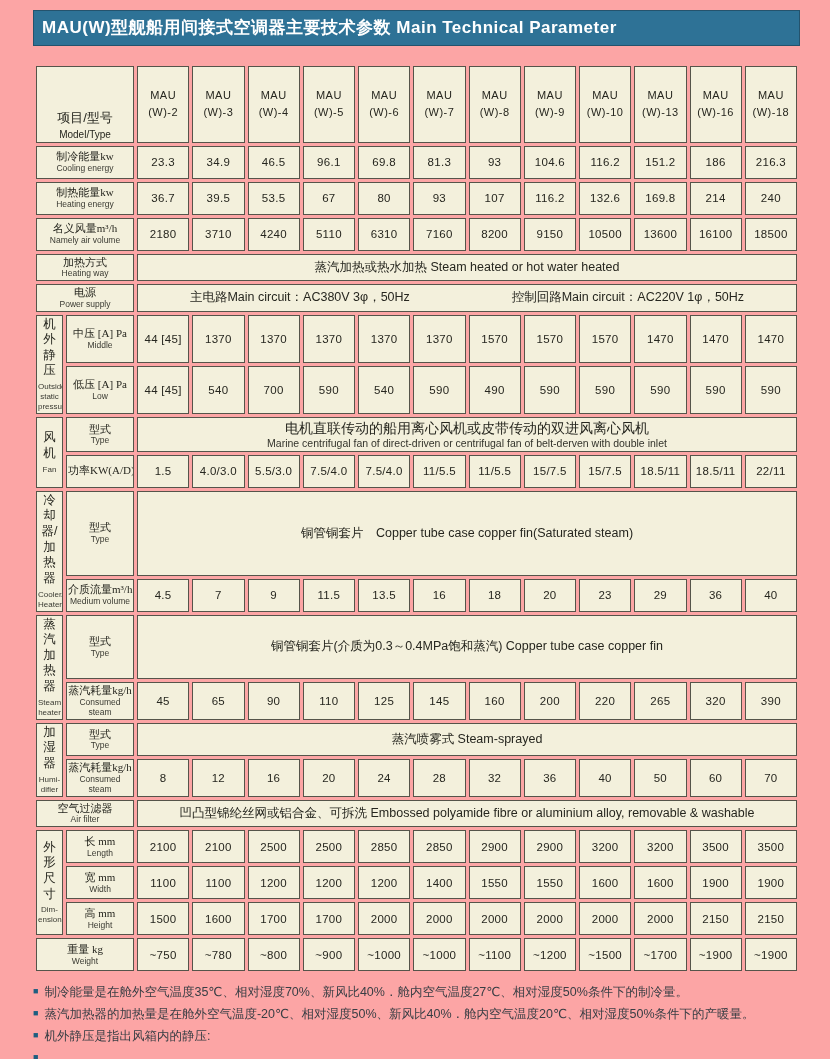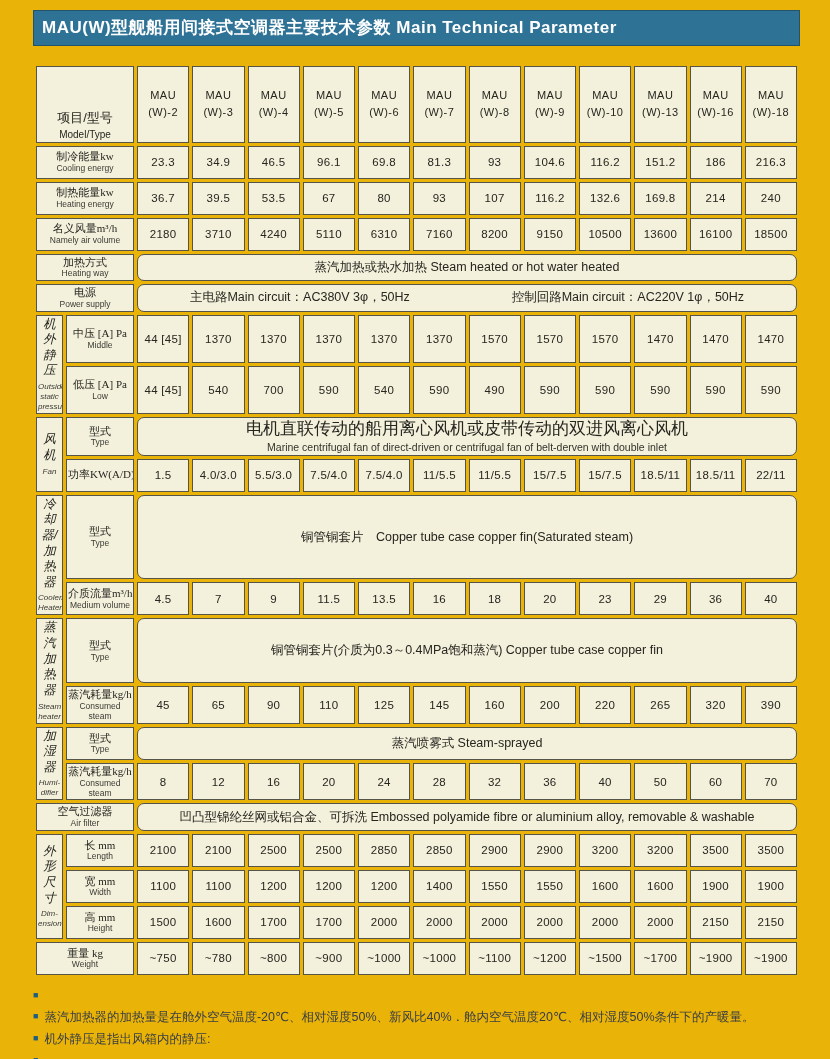--- a/index.html
+++ b/index.html
@@ -3,21 +3,21 @@
 <meta charset="utf-8">
 <style>
   html,body{margin:0;padding:0;background:#ffffff;}
   .page{
     position:relative;
     width:830px;height:1059px;
     box-sizing:border-box;
     padding:10px 30px 0 33px;
     font-family:"Liberation Sans","DejaVu Sans",sans-serif;
     overflow:hidden;
-    background:#eab308;
+    background:#fca5a5;
   }
   .title-bar{
     width:767px;box-sizing:border-box;
     background:#2e7296;
     border:1px solid #24536d;
     color:#ffffff;
     font-size:17px;font-weight:bold;
     letter-spacing:0.5px;
     padding:5px 8px 6px 8px;
   }
@@ -42,26 +42,26 @@
     border:1px solid #1f4f68;
     color:#ffffff;
     font-weight:normal;
     height:56px;
   }
   th.head .zh{font-size:13px;display:block;line-height:1.5;margin-top:40px;}
   th.head .en2{font-size:10px;display:block;line-height:1.3;}
   th.model{font-size:11px;line-height:1.6;letter-spacing:0.5px;margin-top:46px;}
   td.lbl .zh{display:block;font-size:11px;line-height:1.25;white-space:nowrap;font-family:Liberation Serif, serif;}
   td.lbl .en{display:block;font-size:8.5px;line-height:1.15;color:#3a3a32;}
-  td.grp{font-size:12.5px;line-height:1.2;padding:2px 0;font-style:italic;}
+  td.grp{font-size:12.5px;line-height:1.2;padding:2px 0;}
   td.grp .zh{display:block;font-size:12.5px;line-height:1.25;}
   td.grp .en{display:block;font-size:8px;line-height:1.25;color:#3a3a32;margin-top:3px;}
   td.v{font-size:11.5px;height:29px;letter-spacing:0.3px;}
-  td.spanv{font-size:12.5px;border-radius:7px;}
-  td.spanv .zh{display:block;font-size:17px;line-height:1.3;font-family:Liberation Mono, monospace;}
+  td.spanv{font-size:12.5px;}
+  td.spanv .zh{display:block;font-size:14px;line-height:1.3;}
   td.spanv .en{display:block;font-size:10.5px;line-height:1.2;color:#33332b;}
   td.spanv.oneline{font-size:12.5px;}
   td.twopart .wrap{display:flex;justify-content:space-around;align-items:center;}
   td.twopart .part{font-size:12.5px;}
   .notes{margin-top:9px;width:767px;}
   .note{
     display:flex;align-items:flex-start;
     margin:0 0 4px 0;
     font-size:12.5px;line-height:1.45;color:#383e44;
     text-align:left;
@@ -443,20 +443,21 @@
           <td class="v">~1700</td>
           <td class="v">~1900</td>
           <td class="v">~1900</td>
         </tr>
   </tbody>
     </table>
 
   <div class="notes">
     <div class="note">
         <span class="bullet">■</span>
+        <span>制冷能量是在舱外空气温度35℃、相对湿度70%、新风比40%．舱内空气温度27℃、相对湿度50%条件下的制冷量。</span>
       </div>
     <div class="note">
         <span class="bullet">■</span>
         <span>蒸汽加热器的加热量是在舱外空气温度-20℃、相对湿度50%、新风比40%．舱内空气温度20℃、相对湿度50%条件下的产暖量。</span>
       </div>
     <div class="note">
         <span class="bullet">■</span>
         <span>机外静压是指出风箱内的静压:</span>
       </div>
     <div class="note">

